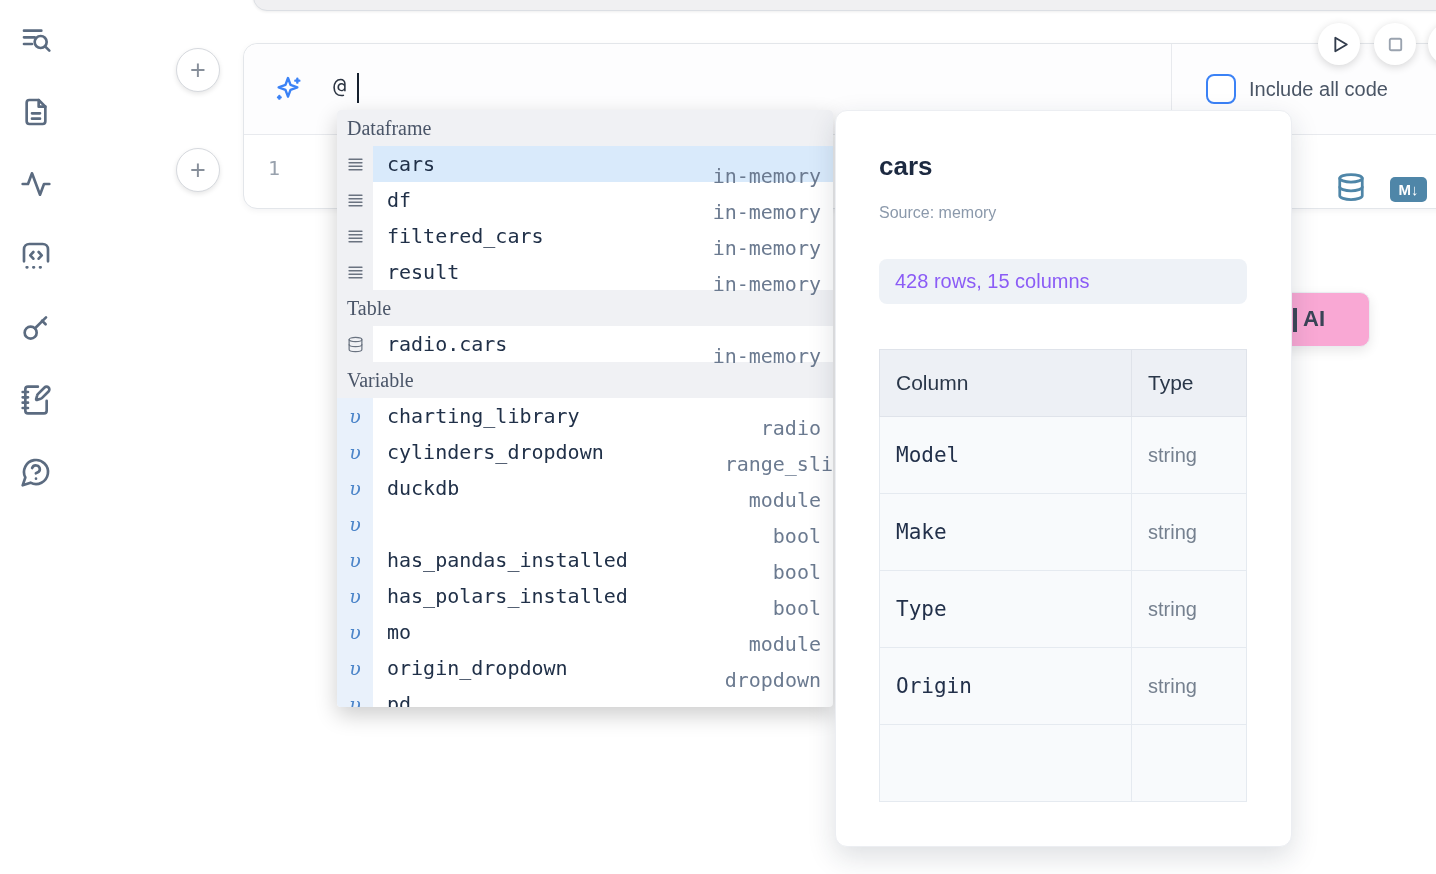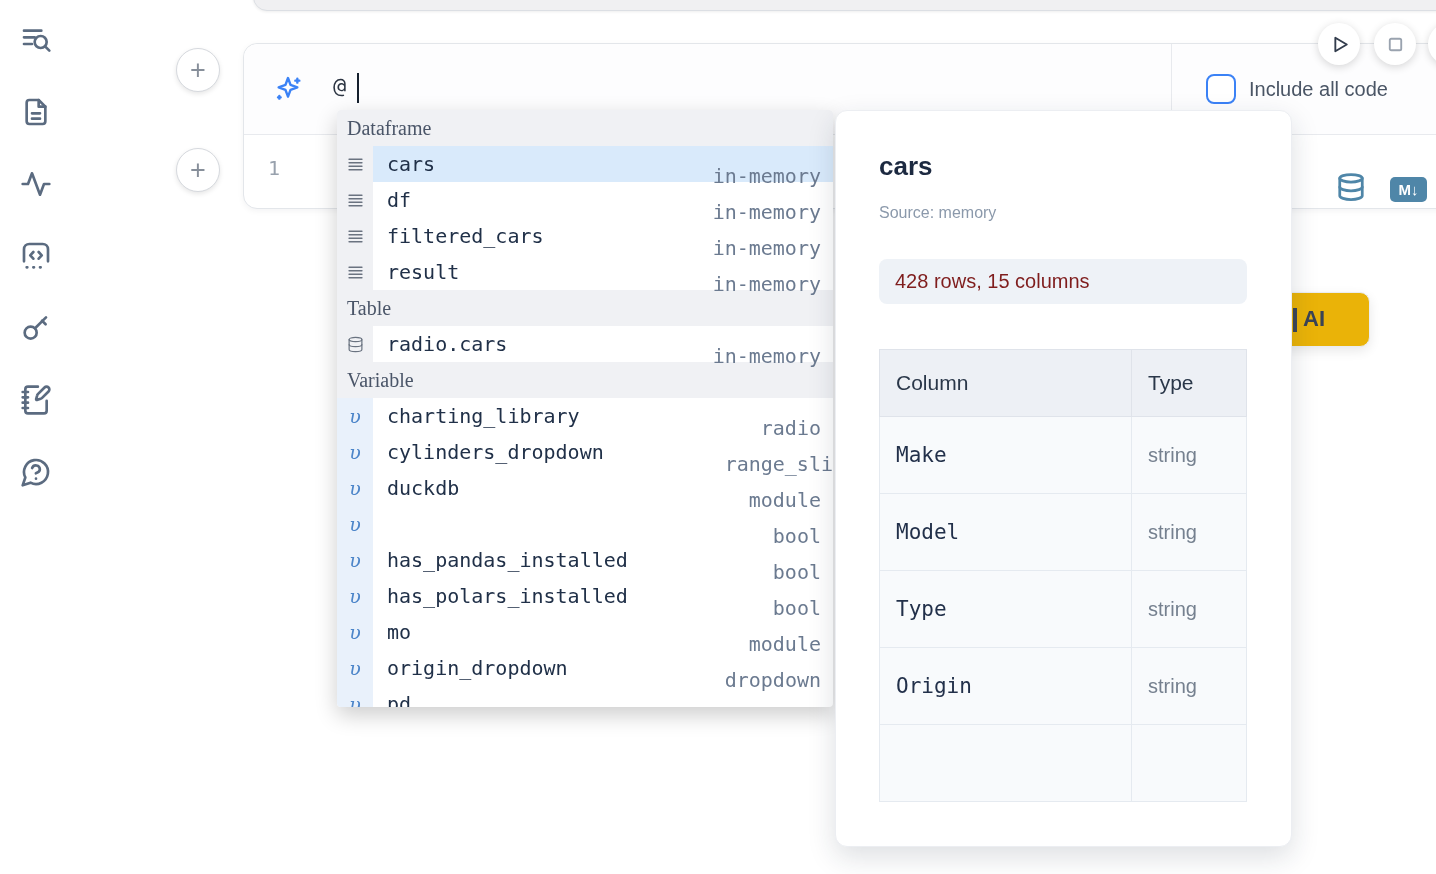--- a/index.html
+++ b/index.html
@@ -43,21 +43,21 @@
   .plus1{left:176px;top:48px;} .plus2{left:176px;top:148px;}
 
   
   .circle-btn{position:absolute;width:42px;height:42px;border-radius:50%;background:#fff;
               box-shadow:0 2px 8px rgba(0,0,0,.16);display:flex;align-items:center;justify-content:center;
               cursor:pointer;z-index:2;}
   .run-btn{left:1318px;top:23px;} .stop-btn{left:1374px;top:23px;} .ghost-btn{left:1428px;top:23px;}
   .circle-btn svg{width:25px;height:25px;fill:none;stroke-linecap:round;stroke-linejoin:round;}
 
   
-  .ai-frag{position:absolute;left:1256px;top:292px;width:112px;height:53px;background:#eab308;
+  .ai-frag{position:absolute;left:1256px;top:292px;width:112px;height:53px;background:#f9a8d4;
            border:1px solid #eaedf1;border-radius:10px;box-shadow:0 4px 12px rgba(0,0,0,.09);z-index:5;cursor:pointer;}
   .frag-bar{position:absolute;left:36px;top:15px;width:4px;height:24px;background:#3c4658;}
   .frag-label{position:absolute;left:46px;top:13px;font-size:22px;font-weight:bold;color:#3a4456;}
 
   
   .dropdown{position:absolute;left:337px;top:110px;width:496px;height:597px;background:#fff;border-radius:4px;
             box-shadow:0 8px 22px rgba(0,0,0,.20);overflow:hidden;z-index:10;
             font-family:"DejaVu Sans Mono",monospace;}
   .ac-header{height:36px;background:#f0f1f4;color:#4a5568;font-size:20px;line-height:36px;padding-left:10px;font-family:Liberation Serif, serif;}
   .ac-row{display:flex;height:36px;cursor:pointer;}
@@ -70,21 +70,21 @@
   .ac-name{font-size:20px;color:#203048;white-space:nowrap;}
   .ac-type{margin-left:auto;font-size:20px;color:#6b7a90;white-space:nowrap;margin-top:24px;}
   .ac-type.clip{margin-right:-12px;}
 
   
   .preview{position:absolute;left:835px;top:110px;width:455px;height:735px;background:#fff;border:1px solid #eceef2;
            border-radius:12px;box-shadow:0 10px 28px rgba(30,41,59,.15);z-index:11;}
   .pv-title{position:absolute;left:43px;top:40px;font-size:26px;font-weight:bold;color:#1c2940;}
   .pv-source{position:absolute;left:43px;top:93px;font-size:16px;color:#8b99ab;}
   .pv-pill{position:absolute;left:43px;top:148px;width:368px;height:45px;background:#eef2f7;border-radius:8px;
-           font-size:20px;color:#7f1d1d;display:flex;align-items:center;padding-left:16px;box-sizing:border-box;}
+           font-size:20px;color:#8b5cf6;display:flex;align-items:center;padding-left:16px;box-sizing:border-box;}
   .pv-tablewrap{position:absolute;left:43px;top:238px;width:433px;height:462px;overflow:hidden;}
   .pv-table{width:368px;border-collapse:collapse;table-layout:fixed;}
   .pv-table th{height:64px;background:#edf0f5;border:1px solid #dfe3ea;font-size:21px;font-weight:normal;
                color:#2a3749;text-align:left;padding-left:16px;}
   .pv-table th:first-child{width:234px;}
   .pv-table td{height:74px;background:#f8fafc;border:1px solid #e5eaf0;padding-left:16px;}
   .pv-col{font-family:"DejaVu Sans Mono",monospace;font-size:21px;color:#22304a;}
   .pv-type{font-size:20px;color:#75808f;}
 </style>
 </head>
@@ -346,25 +346,25 @@
     <div class="pv-tablewrap">
       <table class="pv-table">
         <thead>
           <tr>
             <th>Column</th>
             <th>Type</th>
           </tr>
         </thead>
         <tbody id="pv-body">
             <tr>
+              <td><span class="pv-col">Model</span></td>
+              <td><span class="pv-type">string</span></td>
+            </tr>
+            <tr>
               <td><span class="pv-col">Make</span></td>
-              <td><span class="pv-type">string</span></td>
-            </tr>
-            <tr>
-              <td><span class="pv-col">Model</span></td>
               <td><span class="pv-type">string</span></td>
             </tr>
             <tr>
               <td><span class="pv-col">Type</span></td>
               <td><span class="pv-type">string</span></td>
             </tr>
             <tr>
               <td><span class="pv-col">Origin</span></td>
               <td><span class="pv-type">string</span></td>
             </tr>

